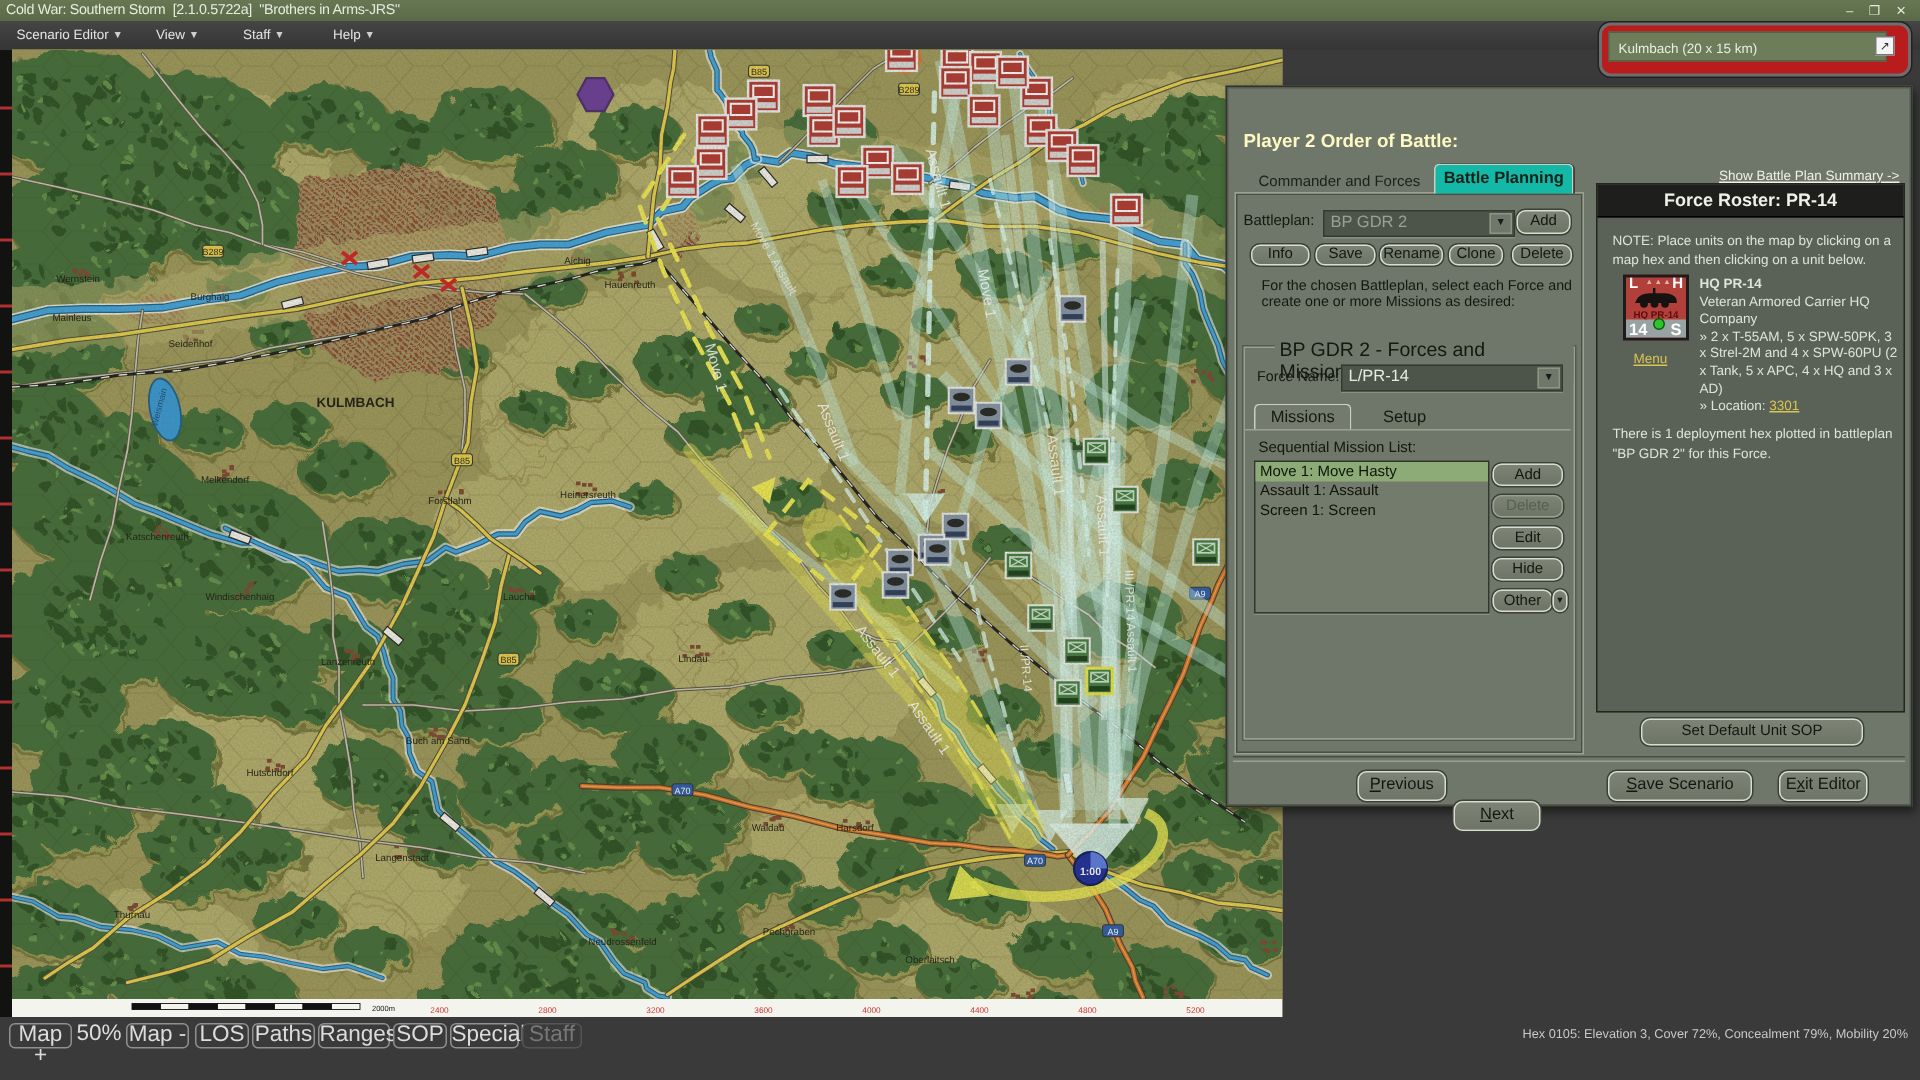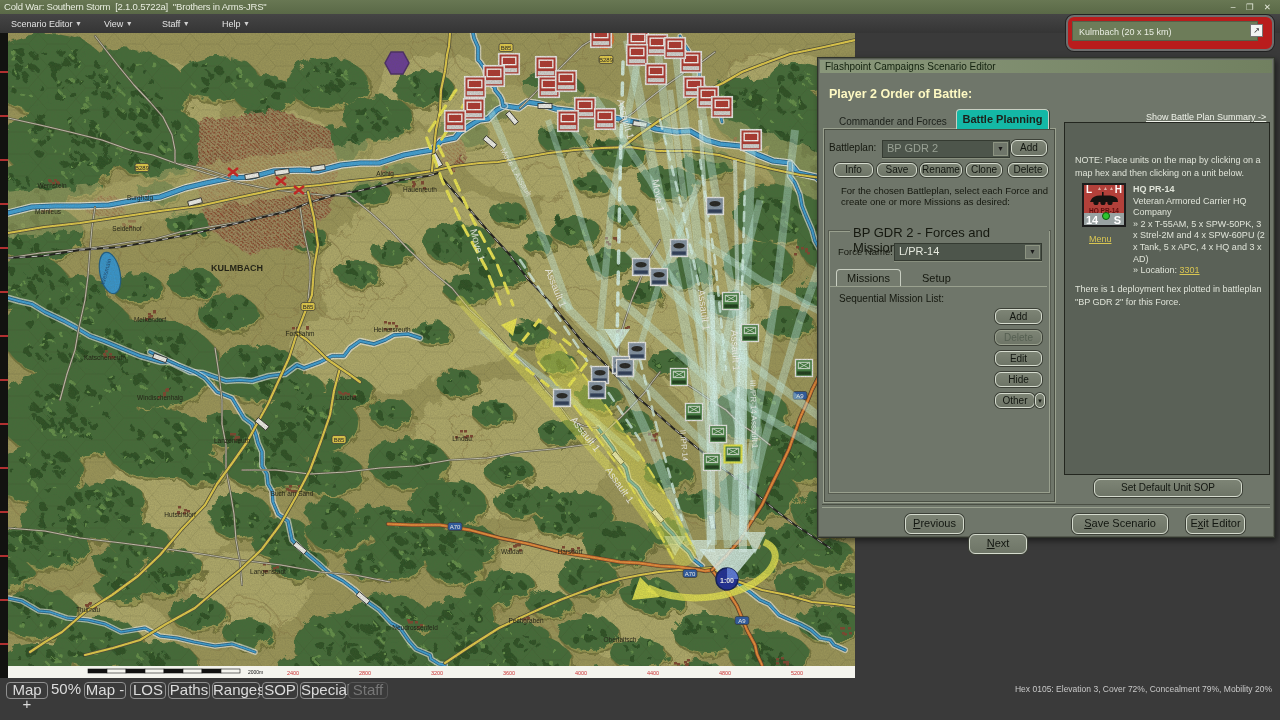--- a/index.html
+++ b/index.html
@@ -3125,21 +3125,20 @@
   <span class="sbtn" style="left:84px;width:40px;">Map -</span>
   <span class="sbtn" style="left:130px;width:34px;">LOS</span>
   <span class="sbtn" style="left:168px;width:40px;">Paths</span>
   <span class="sbtn" style="left:212px;width:46px;">Ranges</span>
   <span class="sbtn" style="left:262px;width:34px;">SOP</span>
   <span class="sbtn" style="left:300px;width:44px;">Special</span>
   <span class="sbtn" style="left:348px;width:38px;border-color:#555;color:#777;">Staff</span>
   <span id="hextext">Hex 0105: Elevation 3, Cover 72%, Concealment 79%, Mobility 20%</span>
 </div>
 <div class="abs" id="dialog">
-  <div id="dtitle">Flashpoint Campaigns Scenario Editor</div>
   <div id="dlg-h1">Player 2 Order of Battle:</div>
   <span class="tab" id="tab1">Commander and Forces</span>
   <div id="tabbox"></div>
   <div class="tab" id="tab2">Battle Planning</div>
   <span class="lbl" style="left:11px;top:84px;">Battleplan:</span>
   <div class="drop" style="left:64px;top:82px;width:122px;height:16px;color:#99a194;">BP GDR 2<span class="droparrow">▼</span></div>
   <div class="btn" style="left:193px;top:82px;width:34px;height:14px;line-height:14px;">Add</div>
   <div class="btn" style="left:16px;top:105px;width:37px;height:12px;line-height:12px;">Info</div>
   <div class="btn" style="left:59px;top:105px;width:38px;height:12px;line-height:12px;">Save</div>
   <div class="btn" style="left:102px;top:105px;width:40px;height:12px;line-height:12px;">Rename</div>
@@ -3148,28 +3147,34 @@
   <span class="lbl" style="left:23px;top:127px;font-size:9.5px;">For the chosen Battleplan, select each Force and<br>create one or more Missions as desired:</span>
   <div id="grp1">
       <span>BP GDR 2 - Forces and Missions:</span>
     </div>
   <span class="lbl" style="left:20px;top:188px;font-size:9.5px;">Force Name:</span>
   <div class="drop" style="left:76px;top:185px;width:142px;height:16px;">L/PR-14<span class="droparrow">▼</span></div>
   <div id="mtab1">Missions</div>
   <span id="mtab2">Setup</span>
   <div id="mtabline"></div>
   <span class="lbl" style="left:21px;top:235px;">Sequential Mission List:</span>
+  <div id="mlist">
+    <div class="mrow msel">Move 1: Move Hasty</div>
+    <div class="mrow">Assault 1: Assault</div>
+    <div class="mrow">Screen 1: Screen</div>
+  </div>
   <div class="btn" style="left:177px;top:251px;width:45px;height:13px;line-height:13px;">Add</div>
   <div class="btn" style="left:177px;top:272px;width:45px;height:13px;line-height:13px;color:#566052;border-color:#9aa18f;">Delete</div>
   <div class="btn" style="left:177px;top:293px;width:45px;height:13px;line-height:13px;">Edit</div>
   <div class="btn" style="left:177px;top:314px;width:45px;height:13px;line-height:13px;">Hide</div>
   <div class="btn" style="left:177px;top:335px;width:38px;height:13px;line-height:13px;">Other</div>
   <div class="btn" style="left:217px;top:335px;width:8px;height:13px;line-height:13px;font-size:7px;">▾</div>
   <span id="showlink">Show Battle Plan Summary -&gt;</span>
   <div id="roster">
+    <div id="rhead">Force Roster: PR-14</div>
     <span class="wtxt" style="left:10px;top:31px;">NOTE: Place units on the map by clicking on a<br>map hex and then clicking on a unit below.</span>
     <div id="unitico">
       <div style="position:absolute;left:2px;top:-1px;color:#fff;font-size:10px;font-weight:bold;">L</div>
       <div style="position:absolute;right:2px;top:-1px;color:#fff;font-size:10px;font-weight:bold;">H</div>
       <div style="position:absolute;left:13px;top:0px;color:#e0b0a8;font-size:5px;letter-spacing:1px;">▲▲▲</div>
       <svg style="position:absolute;left:3px;top:7px;" width="34" height="15" viewBox="0 0 34 15">
         <rect x="15" y="0" width="1.6" height="5" fill="#151210"></rect>
         <path d="M4,8 Q6,3.5 13,3.5 L23,3.5 Q29,4 30.5,7 L31,10 L3,10 Z" fill="#151210"></path>
         <circle cx="9" cy="10.5" r="2.6" fill="#151210"></circle>
         <circle cx="16" cy="10.5" r="2.6" fill="#151210"></circle>

